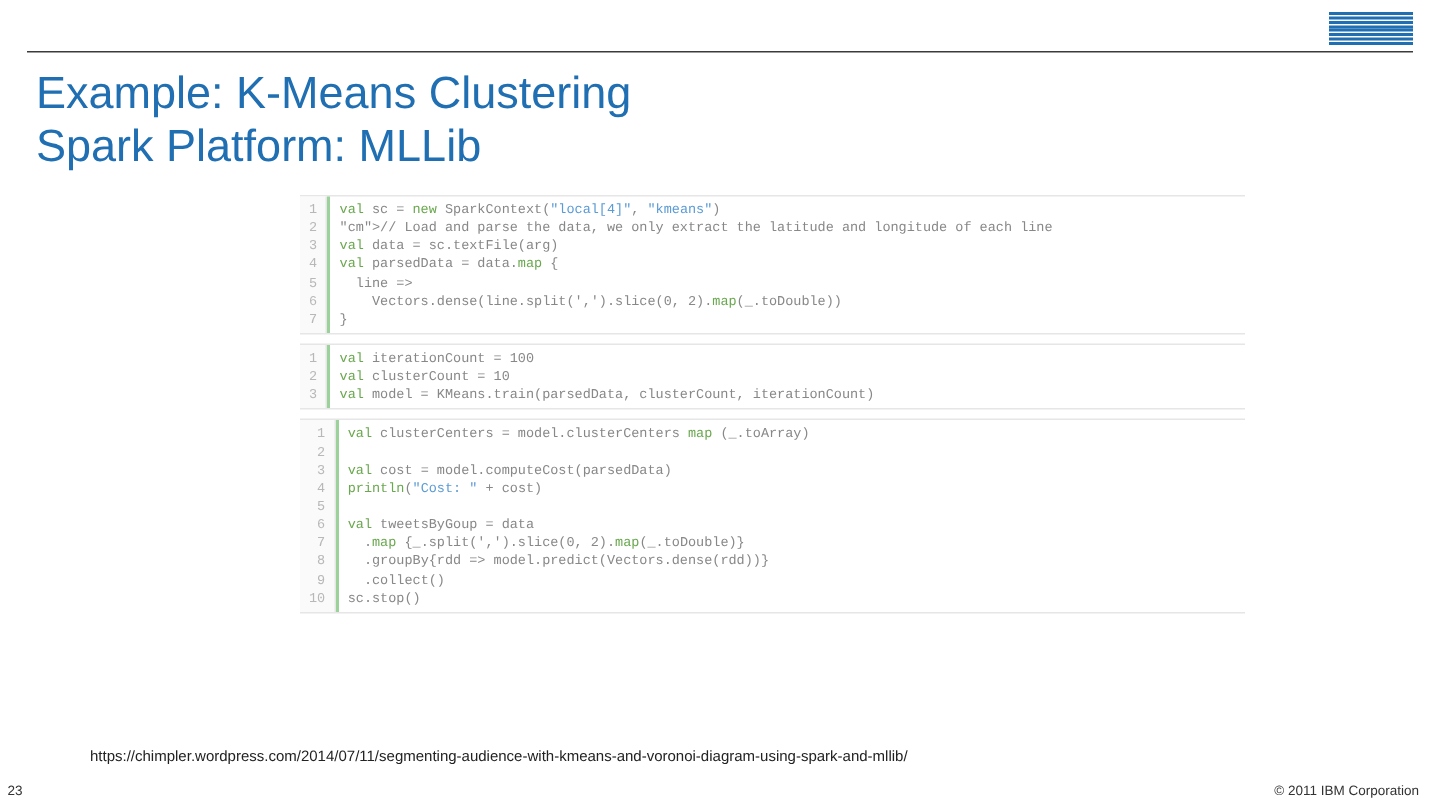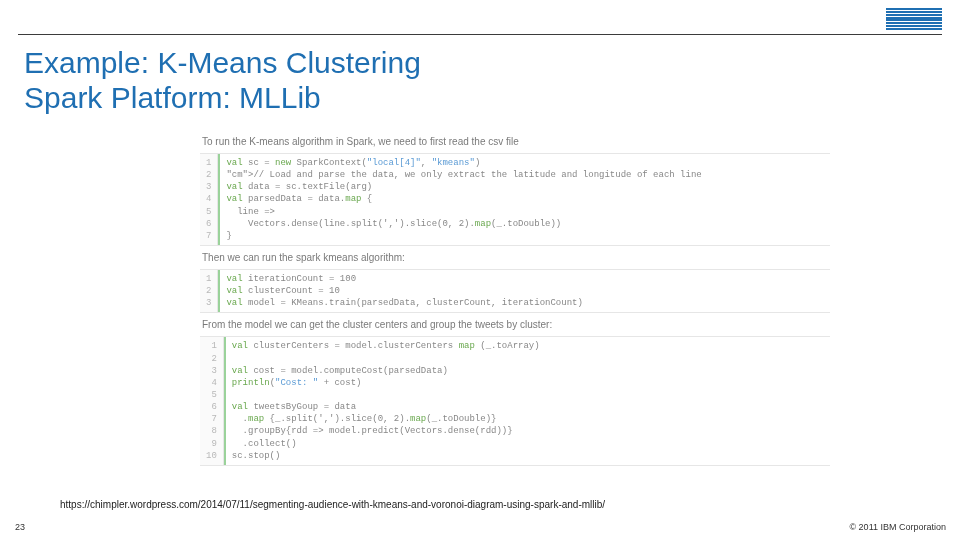--- a/index.html
+++ b/index.html
@@ -89,21 +89,21 @@
   .source-url {
     position: absolute;
     bottom: 30px;
     left: 60px;
     font-size: 10px;
     color: #222;
   }
   .page-num {
     position: absolute;
     bottom: 8px;
-    left: 15px;
+    left: 5px;
     font-size: 9px;
     color: #333;
   }
   .copyright {
     position: absolute;
     bottom: 8px;
     right: 14px;
     font-size: 9px;
     color: #333;
   }
@@ -124,51 +124,48 @@
 
 <div class="rule"></div>
 
 <div class="title-block">
   <div class="title-line">Example: K-Means Clustering</div>
   <div class="title-line">Spark Platform: MLLib</div>
 </div>
 
 <div class="content">
 
-  <div class="narr">To run the K-means algorithm in Spark, we need to first read the csv file</div>
 
   <div class="code-block">
     <div class="ln-col">1
 2
 3
 4
 5
 6
 7</div>
     <div class="code-col"><span class="kw">val</span> sc = <span class="kw">new</span> SparkContext(<span class="str">"local[4]"</span>, <span class="str">"kmeans"</span>)
 <span class="&lt;span">"cm"</span>&gt;// Load and parse the data, we only extract the latitude and longitude of each line
 <span class="kw">val</span> data = sc.textFile(arg)
 <span class="kw">val</span> parsedData = data.<span class="kw">map</span> {
   line =&gt;
     Vectors.dense(line.split(',').slice(0, 2).<span class="kw">map</span>(_.toDouble))
 }</div>
   </div>
 
-  <div class="narr">Then we can run the spark kmeans algorithm:</div>
 
   <div class="code-block">
     <div class="ln-col">1
 2
 3</div>
     <div class="code-col"><span class="kw">val</span> iterationCount = 100
 <span class="kw">val</span> clusterCount = 10
 <span class="kw">val</span> model = KMeans.train(parsedData, clusterCount, iterationCount)</div>
   </div>
 
-  <div class="narr">From the model we can get the cluster centers and group the tweets by cluster:</div>
 
   <div class="code-block">
     <div class="ln-col">1
 2
 3
 4
 5
 6
 7
 8

